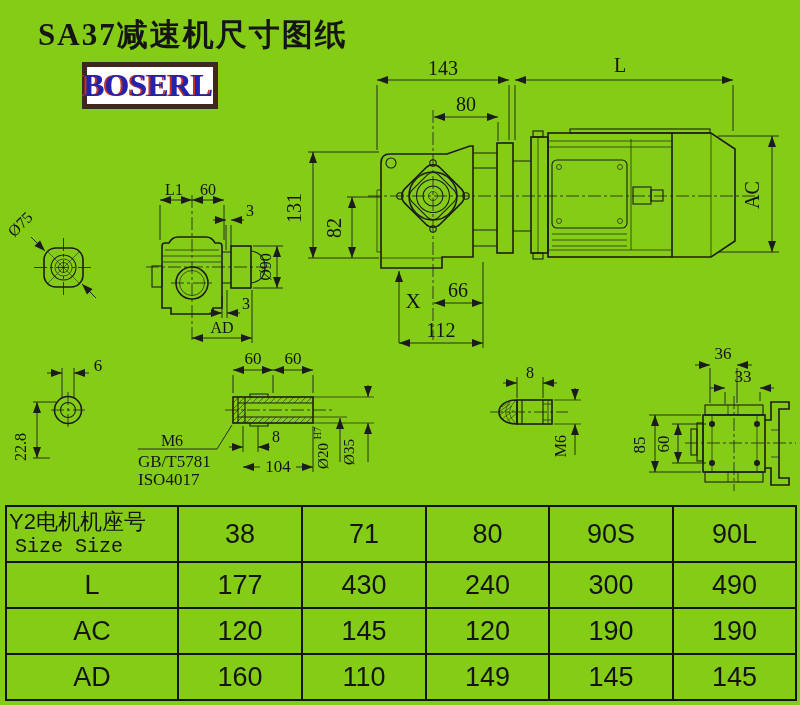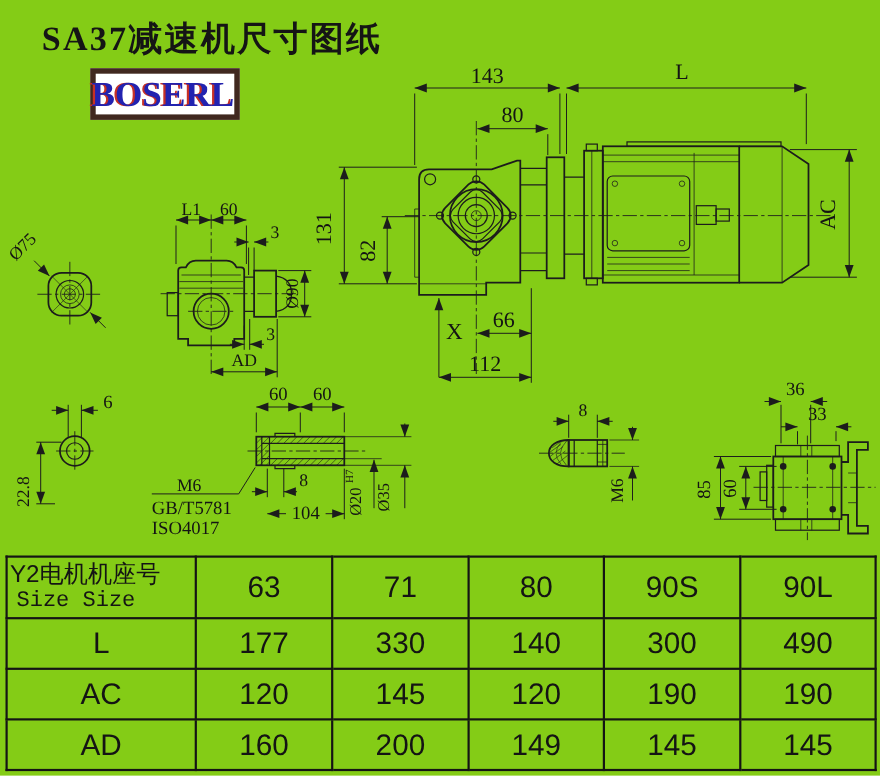--- a/index.html
+++ b/index.html
@@ -304,46 +304,46 @@
       <col style="width:123px">
         <col style="width:124px">
         <col style="width:123px">
     </colgroup>
     <tbody>
         <tr class="hdr">
       <td class="c0">
         <div class="zh">Y2电机机座号</div>
         <div class="en">Size Size</div>
       </td>
-      <td>63</td>
+      <td>38</td>
       <td>71</td>
       <td>80</td>
       <td>90S</td>
       <td>90L</td>
     </tr>
     <tr class="row">
       <td class="rl">L</td>
       <td>177</td>
-      <td>330</td>
-      <td>140</td>
+      <td>430</td>
+      <td>240</td>
       <td>300</td>
       <td>490</td>
     </tr>
     <tr class="row">
       <td class="rl">AC</td>
       <td>120</td>
       <td>145</td>
       <td>120</td>
       <td>190</td>
       <td>190</td>
     </tr>
     <tr class="row">
       <td class="rl">AD</td>
       <td>160</td>
-      <td>200</td>
+      <td>110</td>
       <td>149</td>
       <td>145</td>
       <td>145</td>
     </tr>
   </tbody>
     </table>
 
 </div>
 
 </body></html>

